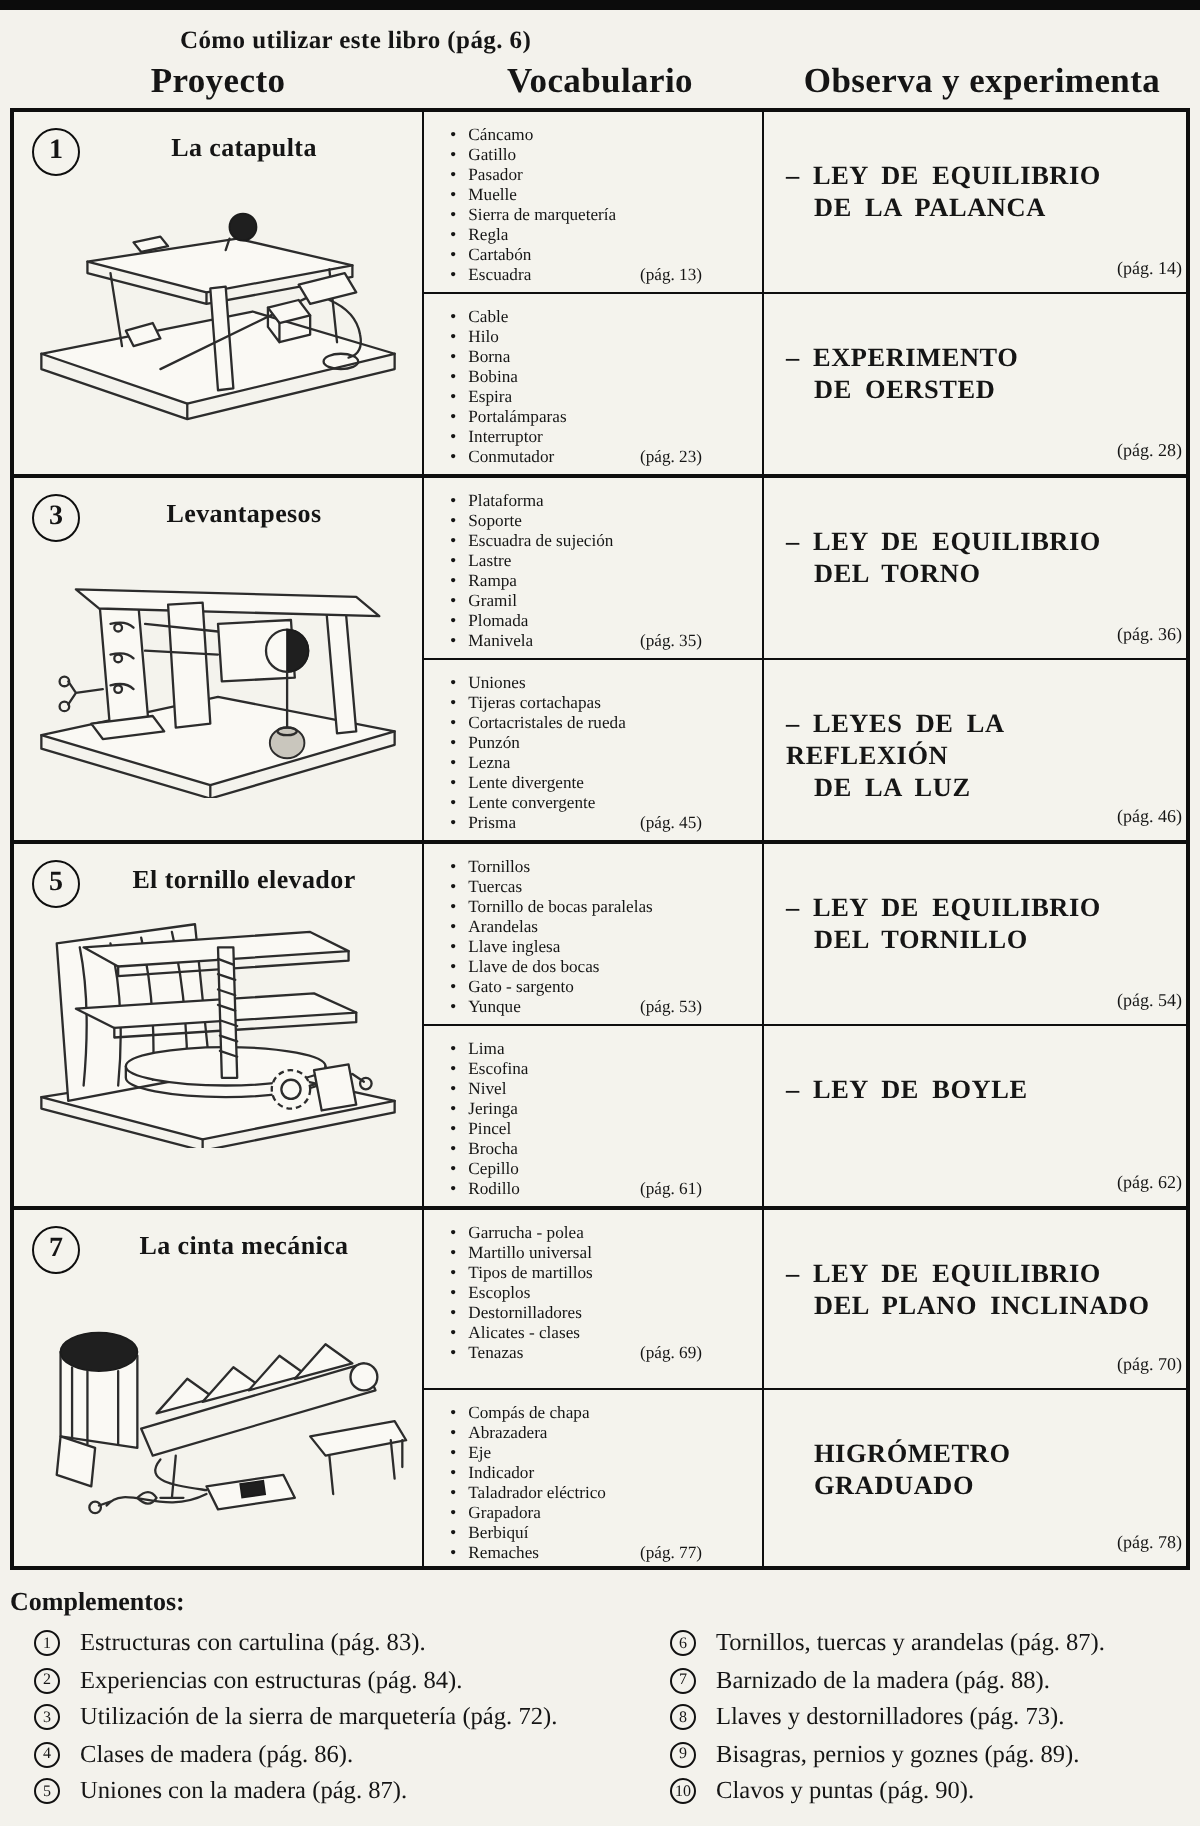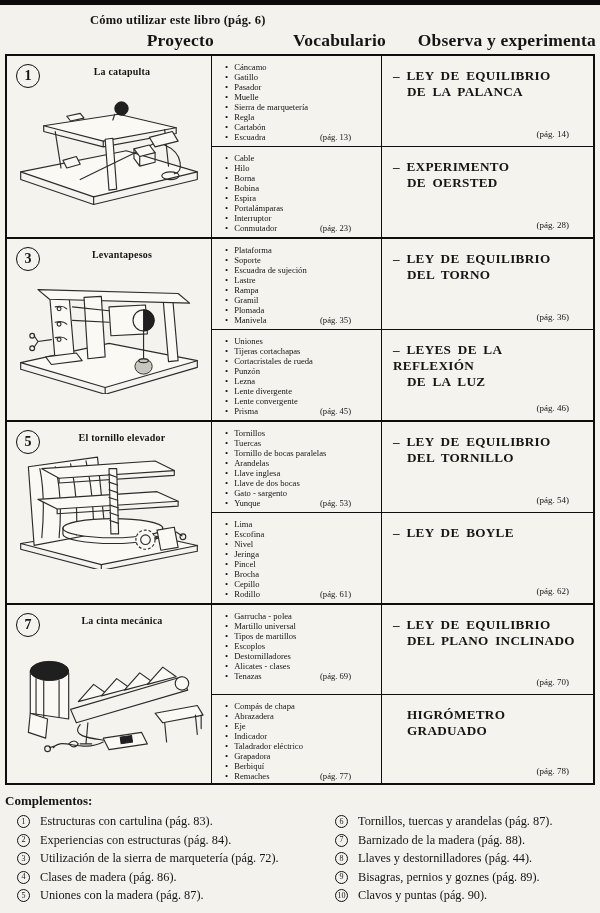--- a/index.html
+++ b/index.html
@@ -7,53 +7,53 @@
   body {
     background:#f3f2ec;
     color:#151515;
     font-family:"Liberation Serif","DejaVu Serif",serif;
     overflow:hidden;
     position:relative;
   }
   .top-rule { height:5px; background:#0c0c0c; width:600px; }
   .top-note { font-weight:bold; font-size:12.5px; margin:8px 0 2px 90px; letter-spacing:.2px; }
   .col-headers { display:flex; align-items:flex-end; margin:0 4px 3px 4px; }
-  .col-headers .h { font-weight:bold; font-size:17.5px; text-align:right; letter-spacing:.2px; }
+  .col-headers .h { font-weight:bold; font-size:17.5px; text-align:center; letter-spacing:.2px; }
   .h-proy { width:210px; }
   .h-voc  { width:172px; }
   .h-obs  { flex:1; }
 
   .book-table { margin:0 5px; border:2.2px solid #0e0e0e; background:#f4f3ed; }
   .project-row { display:flex; border-bottom:2px solid #0e0e0e; }
   .project-row:last-child { border-bottom:none; }
   .project-cell { width:205px; border-right:1.6px solid #0e0e0e; position:relative; padding:6px 4px 2px 4px; }
   .num-circle {
     position:absolute; left:9px; top:8px; width:24px; height:24px;
     border:1.7px solid #0e0e0e; border-radius:50%;
     display:flex; align-items:center; justify-content:center;
     font-weight:bold; font-size:14px;
   }
-  .project-title { text-align:center; font-weight:bold; font-size:10px; padding-left:26px; margin-top:4px; letter-spacing:.2px; }
+  .project-title { text-align:center; font-weight:bold; font-size:13px; padding-left:26px; margin-top:4px; letter-spacing:.2px; }
   .illus { display:block; margin:4px auto 0 auto; }
   .sk { stroke:#2c2c2c; stroke-width:1.2; fill:none; stroke-linejoin:round; stroke-linecap:round; }
   .skf { stroke:#2c2c2c; stroke-width:1.2; fill:#faf9f4; stroke-linejoin:round; }
   .skd { stroke:#1c1c1c; fill:#1f1f1f; }
   .skg { stroke:#2c2c2c; stroke-width:1; fill:#c9c6bd; }
 
   .units { flex:1; display:flex; flex-direction:column; }
   .unit { flex:1; display:flex; border-bottom:1.6px solid #0e0e0e; min-height:88px; }
   .unit:last-child { border-bottom:none; }
   .vocab-cell { width:170px; border-right:1.6px solid #0e0e0e; padding:6px 4px 4px 13px; }
   .vocab-item { font-size:8.6px; line-height:10px; white-space:nowrap; }
   .vocab-item::before { content:"•"; font-size:9px; margin-right:6px; }
   .vocab-page { margin-top:-10px; line-height:10px; font-size:8.6px; text-align:right; padding-right:26px; }
-  .obs-cell { flex:1; position:relative; padding:12px 6px 4px 11px; }
+  .obs-cell { flex:1; position:relative; padding:24px 6px 4px 11px; }
   .law-line { font-weight:bold; font-size:13.2px; letter-spacing:.3px; word-spacing:3px; line-height:16px; }
   .law-line2 { padding-left:14px; }
-  .law-page { position:absolute; right:24px; bottom:7px; font-size:9px; }
+  .law-page { position:absolute; right:2px; bottom:7px; font-size:9px; }
 
   .complementos { padding:8px 15px 0 5px; }
   .comp-title { font-weight:bold; font-size:13px; margin-bottom:5px; }
   .comp-cols { display:flex; }
   .comp-col-left { width:330px; padding-left:12px; }
   .comp-col-right { flex:1; }
   .comp-item { display:flex; align-items:flex-start; margin-bottom:4.5px; font-size:12.3px; line-height:14px; }
   .comp-circle {
     flex:0 0 auto; width:13px; height:13px; border:1.1px solid #111; border-radius:50%;
     display:flex; align-items:center; justify-content:center;
@@ -378,21 +378,21 @@
       <div class="comp-item">
         <span class="comp-circle">6</span>
         <span>Tornillos, tuercas y arandelas (pág. 87).</span>
       </div>
       <div class="comp-item">
         <span class="comp-circle">7</span>
         <span>Barnizado de la madera (pág. 88).</span>
       </div>
       <div class="comp-item">
         <span class="comp-circle">8</span>
-        <span>Llaves y destornilladores (pág. 44).</span>
+        <span>Llaves y destornilladores (pág. 73).</span>
       </div>
       <div class="comp-item">
         <span class="comp-circle">9</span>
         <span>Bisagras, pernios y goznes (pág. 89).</span>
       </div>
       <div class="comp-item">
         <span class="comp-circle">10</span>
         <span>Clavos y puntas (pág. 90).</span>
       </div>
     </div>

